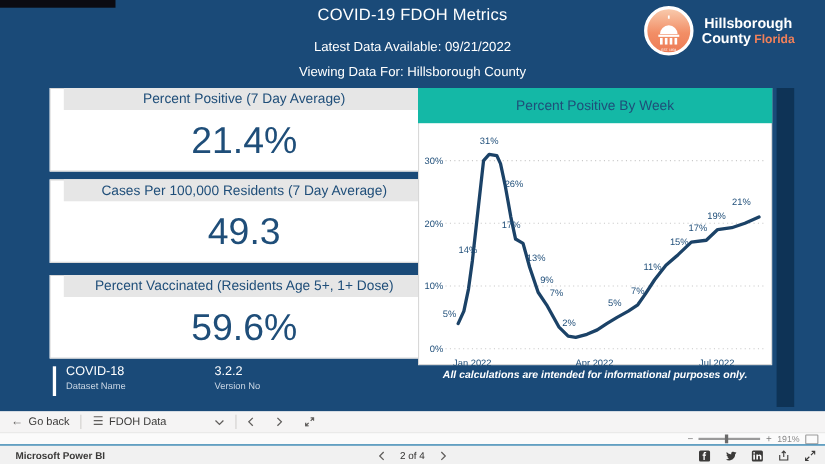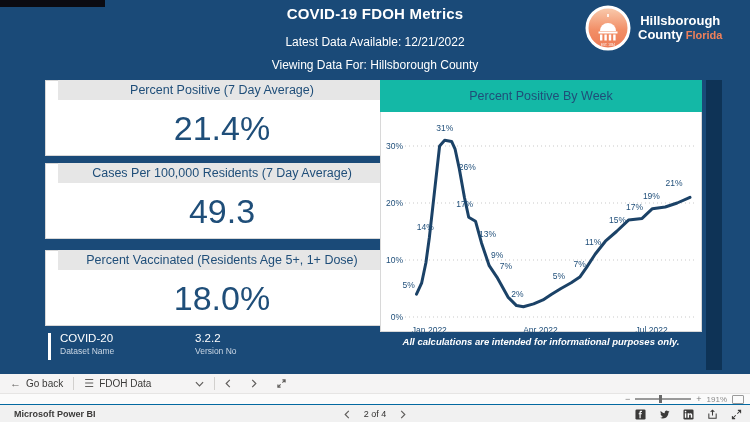--- a/index.html
+++ b/index.html
@@ -3,21 +3,21 @@
 <meta charset="utf-8">
 <style>
   html,body{margin:0;padding:0;background:#ddd;}
   .screen{position:relative;width:750px;height:422px;overflow:hidden;
     font-family:"Liberation Sans", sans-serif;background:#fff;}
 
   
   .report{position:absolute;left:0;top:0;width:750px;height:374px;background:#1A4A78;}
   .topleft-strip{position:absolute;left:0;top:0;width:105px;height:7px;background:#0b0b12;}
   .rpt-title{position:absolute;left:0;top:5px;width:750px;text-align:center;
-    color:#fff;font-size:15px;font-weight:700;letter-spacing:.2px;}
+    color:#fff;font-size:15px;font-weight:400;letter-spacing:.2px;}
   .rpt-sub{position:absolute;width:750px;text-align:center;color:#fff;font-size:12px;}
   .sub1{top:35px;} .sub2{top:58px;}
 
   
   .logo{position:absolute;left:585px;top:5px;display:flex;align-items:center;gap:7px;}
   .logo-text{line-height:1.05;text-align:center;}
   .logo-line1{color:#fff;font-weight:700;font-size:13px;}
   .logo-line2{color:#fff;font-weight:700;font-size:13px;}
   .logo-fl{color:#F0805A;font-weight:700;font-size:11px;margin-left:3px;}
 
@@ -74,21 +74,21 @@
 </style>
 </head>
 <body>
 
 <div class="screen">
 
   <div class="report">
     <div class="topleft-strip"></div>
 
     <div class="rpt-title">COVID-19 FDOH Metrics</div>
-    <div class="rpt-sub sub1">Latest Data Available: 12/21/2022</div>
+    <div class="rpt-sub sub1">Latest Data Available: 09/21/2022</div>
     <div class="rpt-sub sub2">Viewing Data For: Hillsborough County</div>
 
     <div class="logo">
       <svg width="46" height="46" viewBox="0 0 46 46">
         <defs>
           <linearGradient id="sealg" x1="0" y1="0" x2="0" y2="1">
             <stop offset="0" stop-color="#F9CDB0"></stop>
             <stop offset="0.55" stop-color="#F28E66"></stop>
             <stop offset="1" stop-color="#ED7A55"></stop>
           </linearGradient>
@@ -112,25 +112,25 @@
     <div class="card c1">
       <div class="card-head">Percent Positive (7 Day Average)</div>
       <div class="card-val">21.4%</div>
     </div>
     <div class="card c2">
       <div class="card-head">Cases Per 100,000 Residents (7 Day Average)</div>
       <div class="card-val">49.3</div>
     </div>
     <div class="card c3">
       <div class="card-head">Percent Vaccinated (Residents Age 5+, 1+ Dose)</div>
-      <div class="card-val">18.0%</div>
+      <div class="card-val">59.6%</div>
     </div>
 
     <div class="ds-bar"></div>
-    <div class="ds-name">COVID-20</div>
+    <div class="ds-name">COVID-18</div>
     <div class="ds-name-lab">Dataset Name</div>
     <div class="ver-no">3.2.2</div>
     <div class="ver-lab">Version No</div>
 
     <div class="chart-card">
       <div class="chart-head">Percent Positive By Week</div>
       <svg id="chart-svg" width="322" height="231" viewBox="0 0 322 231">
           <line x1="25" y1="205" x2="314" y2="205" stroke="#C9C9C9" stroke-width="1" stroke-dasharray="1 3"></line>
           <text x="23" y="208" text-anchor="end" font-size="8.5" fill="#1F4E79" font-family="Liberation Sans, sans-serif">0%</text>
           <line x1="25" y1="148" x2="314" y2="148" stroke="#C9C9C9" stroke-width="1" stroke-dasharray="1 3"></line>

